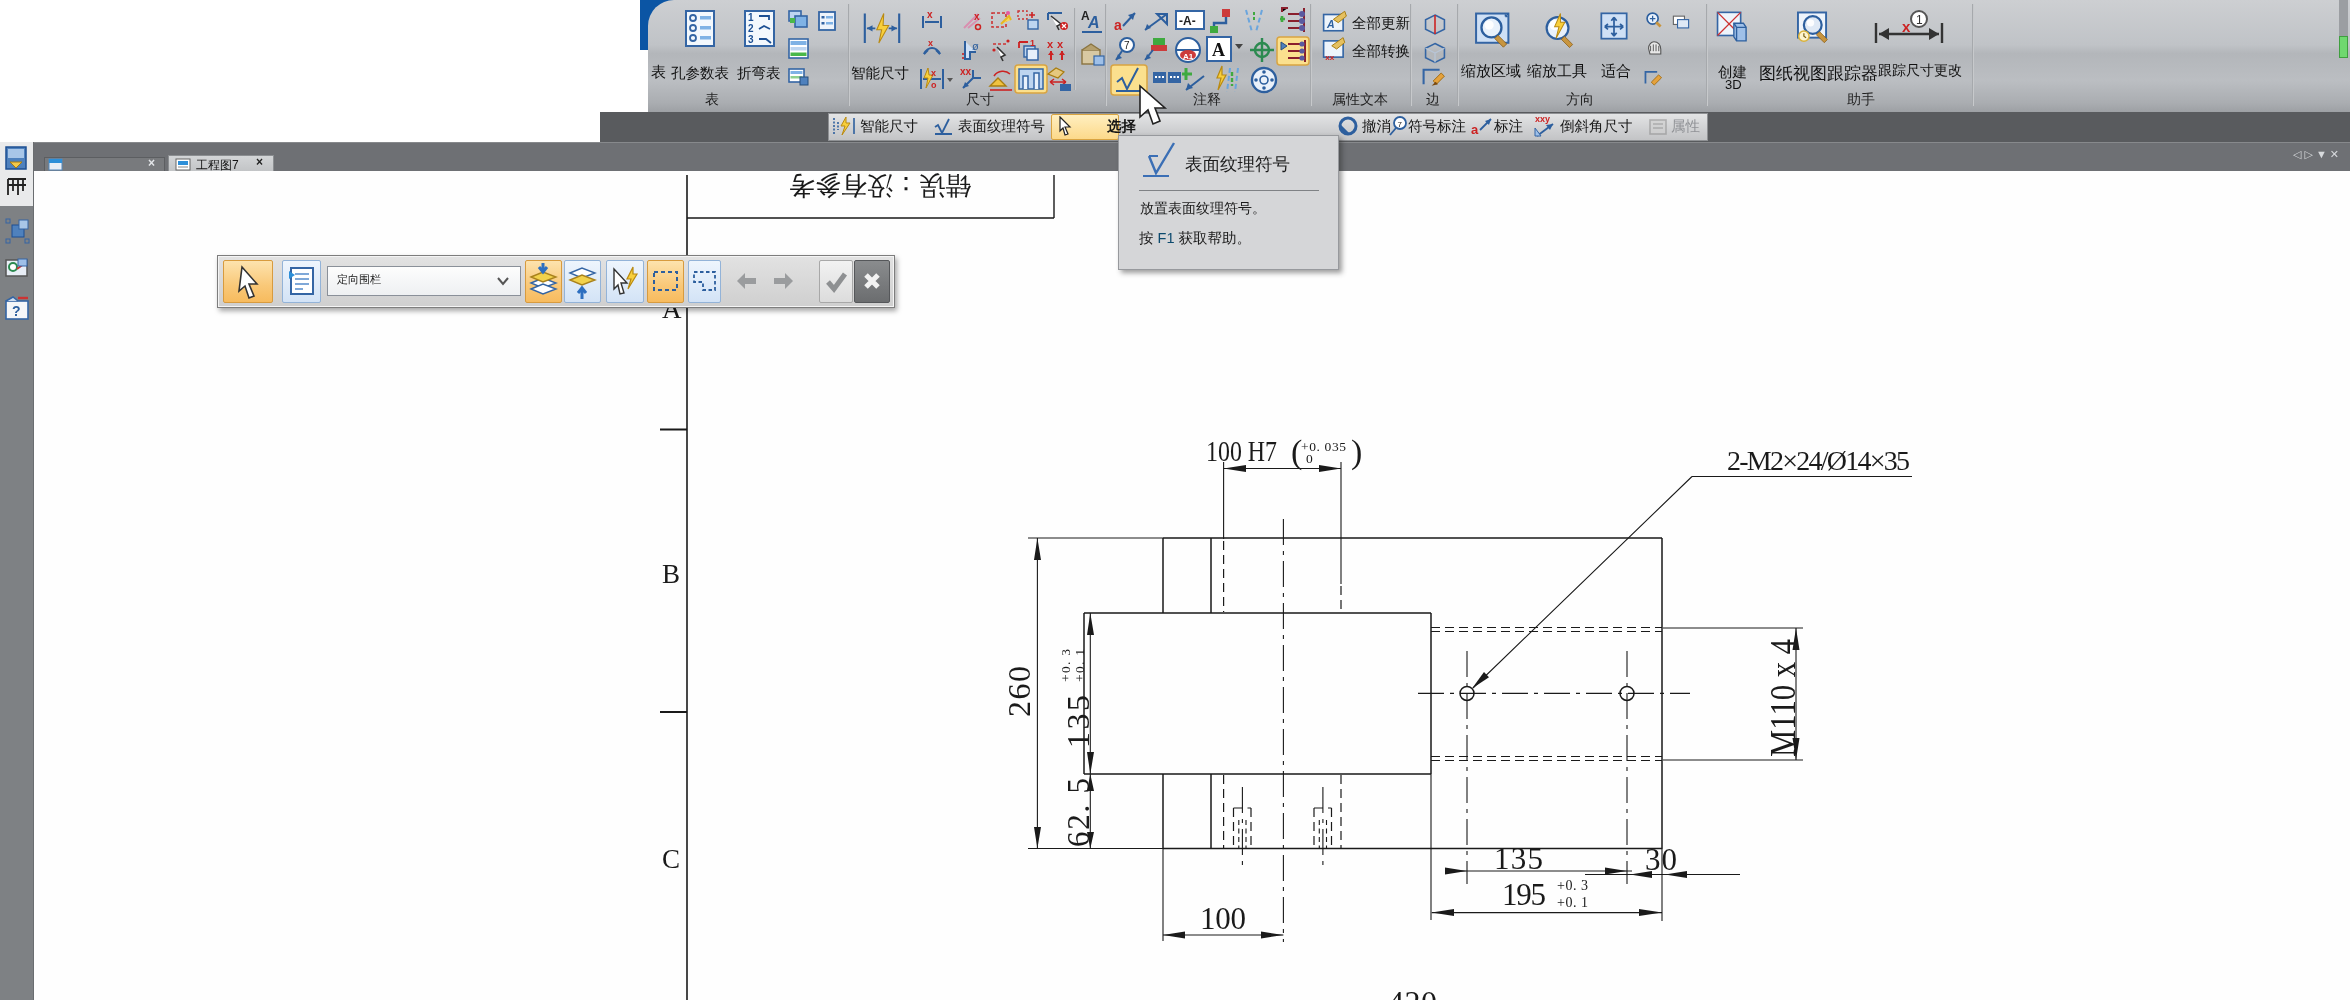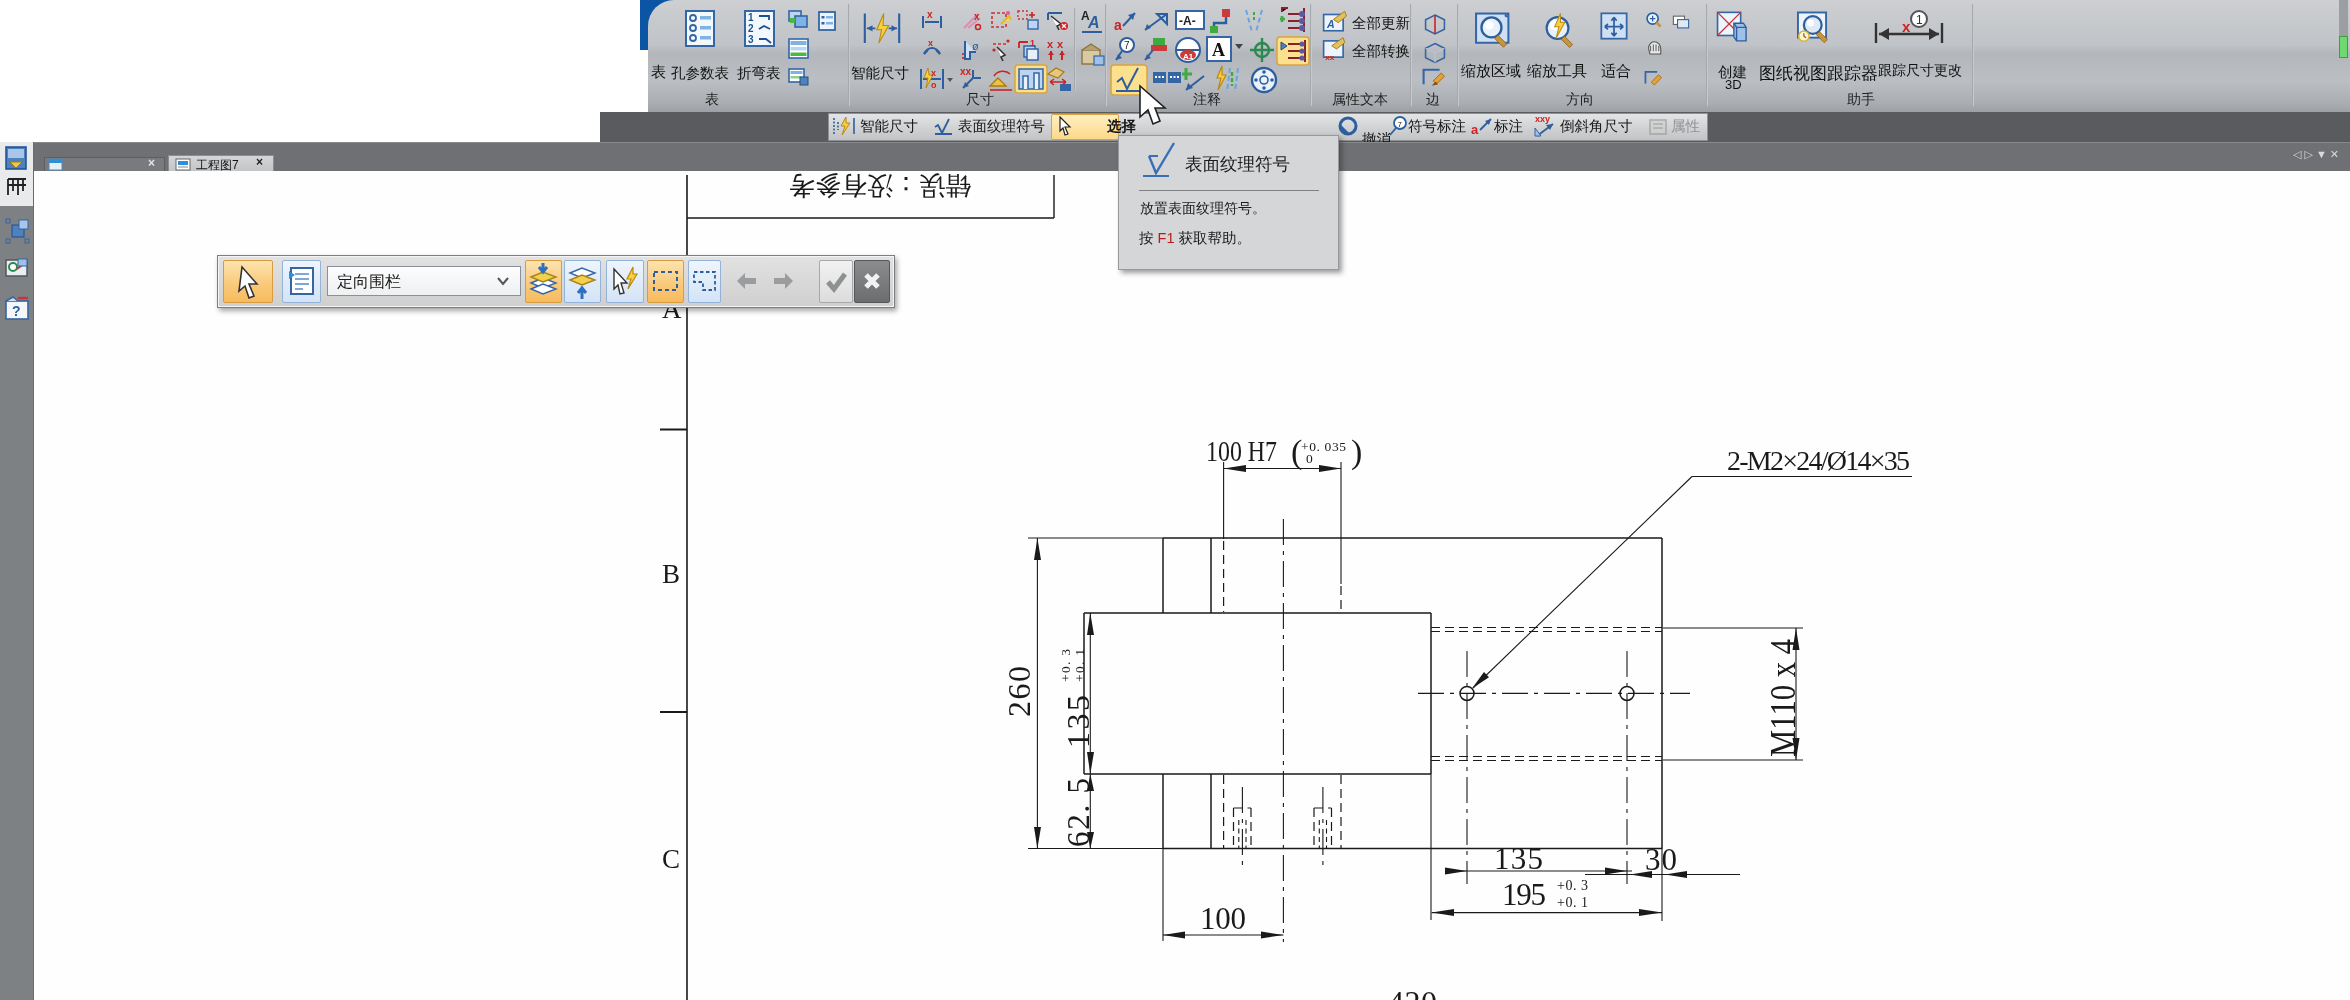--- a/index.html
+++ b/index.html
@@ -413,21 +413,21 @@
     <div class="cmtxt" style="left:958px;top:117px;">表面纹理符号</div>
     <div class="abs" style="left:1051px;top:114px;width:66px;height:24px;background:linear-gradient(#ffefc0,#fcd98a);border:1px solid #d9a441;border-radius:2px;"></div>
     <svg class="abs" style="left:1057px;top:116px;" width="16" height="20" viewBox="0 0 16 20">
       <path d="M3 1 L13 11 L8 11 L11 18 L8 19 L6 12 L3 15 Z" fill="#fff" stroke="#222" stroke-width="1.2"></path>
     </svg>
     <div class="cmtxt" style="left:1077px;top:117px;font-weight:bold;margin-left:30px;">选择</div>
     <svg class="abs" style="left:1338px;top:116px;" width="22" height="20" viewBox="0 0 22 20">
       <circle cx="10" cy="10" r="8" fill="none" stroke="#2d5f9e" stroke-width="3"></circle>
       <path d="M2 10 L10 18" stroke="#2d5f9e" stroke-width="3"></path>
     </svg>
-    <div class="cmtxt" style="left:1362px;top:130px;">撤消</div>
+    <div class="cmtxt" style="left:1362px;top:117px;">撤消</div>
     <svg class="abs" style="left:1388px;top:116px;" width="20" height="20" viewBox="0 0 20 20">
       <circle cx="12" cy="7" r="6" fill="#fff" stroke="#2d5f9e" stroke-width="1.8"></circle>
       <text x="9.5" y="10.5" font-size="8" fill="#222">7</text>
       <path d="M2 19 L8 12" stroke="#2d5f9e" stroke-width="1.8"></path>
     </svg>
     <div class="cmtxt" style="left:1408px;top:117px;">符号标注</div>
     <svg class="abs" style="left:1470px;top:116px;" width="24" height="20" viewBox="0 0 24 20">
       <text x="1" y="18" font-size="13" fill="#cc2222" font-weight="bold">a</text>
       <path d="M10 14 L21 3" stroke="#2d5f9e" stroke-width="1.8"></path>
       <path d="M21 3 L15 5 L19 9 Z" fill="#2d5f9e"></path>
@@ -600,21 +600,21 @@
         </svg>
     </div>
     <div class="fbtn fblue" style="left:64px;width:37px;">
       <svg width="37" height="41" viewBox="0 0 37 41">
           <rect x="8" y="7" width="22" height="26" fill="#fff" stroke="#3465a4" stroke-width="2"></rect>
           <path d="M12 13 L26 13 M12 18 L26 18 M12 23 L26 23 M12 28 L20 28" stroke="#7fa8d8" stroke-width="2"></path>
           <path d="M6 10 L12 14 L6 18 Z" fill="#2d8fd8"></path>
         </svg>
     </div>
     <div class="abs" style="left:109px;top:10px;width:192px;height:28px;background:linear-gradient(#fdfdfd,#eef0f2);border:1px solid #8a9099;">
-      <div class="abs" style="left:9px;top:5px;font-size:16px;color:#1a1a1a;">定向围栏</div>
+      <div class="abs" style="left:9px;top:5px;font-size:11px;color:#1a1a1a;">定向围栏</div>
       <svg class="abs" style="left:168px;top:9px;" width="14" height="10" viewBox="0 0 14 10">
           <path d="M2 2 L7 8 L12 2" stroke="#555" stroke-width="2" fill="none"></path>
         </svg>
     </div>
     <div class="fbtn forange" style="left:307px;width:35px;">
       <svg width="35" height="41" viewBox="0 0 35 41">
           <path d="M5 22 L17 17 L30 22 L17 27 Z" fill="#fff" stroke="#3465a4" stroke-width="1.4"></path>
           <path d="M5 28 L17 23 L30 28 L17 33 Z" fill="#fff" stroke="#3465a4" stroke-width="1.4"></path>
           <path d="M5 16 L17 11 L30 16 L17 21 Z" fill="#f2d24c" stroke="#a9821d" stroke-width="1.4"></path>
           <path d="M17 2 L17 10 M13 6 L17 11 L21 6" stroke="#2d6fc0" stroke-width="3" fill="none"></path>
@@ -666,18 +666,18 @@
   </div>
   <div id="tooltip">
     <svg class="abs" style="left:22px;top:6px;" width="40" height="38" viewBox="0 0 40 38">
       <path d="M8 14 L15 31 L33 1" stroke="#3b6fb5" stroke-width="2.4" fill="none"></path>
       <path d="M8 14 L17 14" stroke="#3b6fb5" stroke-width="2" fill="none"></path>
       <path d="M2 34 L28 34" stroke="#3b6fb5" stroke-width="2" fill="none"></path>
     </svg>
     <div class="abs" style="left:66px;top:16px;font-size:17.5px;color:#1b1b1b;">表面纹理符号</div>
     <div class="abs" style="left:20px;top:54px;width:180px;height:1px;background:#7f8285;"></div>
     <div class="abs" style="left:21px;top:64px;font-size:14px;color:#1b1b1b;">放置表面纹理符号。</div>
-    <div class="abs" style="left:20px;top:93px;font-size:14.5px;color:#1b1b1b;">按 <span style="color:#b91c1c;">F1</span> 获取帮助。</div>
+    <div class="abs" style="left:20px;top:93px;font-size:14.5px;color:#1b1b1b;">按 <span style="color:#0c4a6e;">F1</span> 获取帮助。</div>
   </div>
   <svg class="abs" style="left:1136px;top:84px;" width="36" height="42" viewBox="0 0 36 42">
     <path d="M4 2 L4 33 L12 26 L17 40 L24 37 L19 24 L29 24 Z" fill="#fff" stroke="#222" stroke-width="1.6"></path>
   </svg>
 </div>
 
 </body></html>

